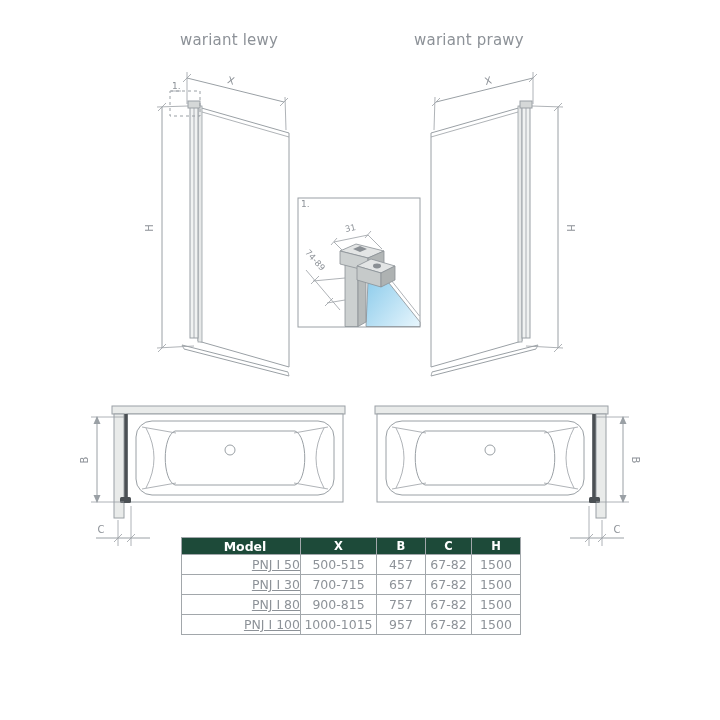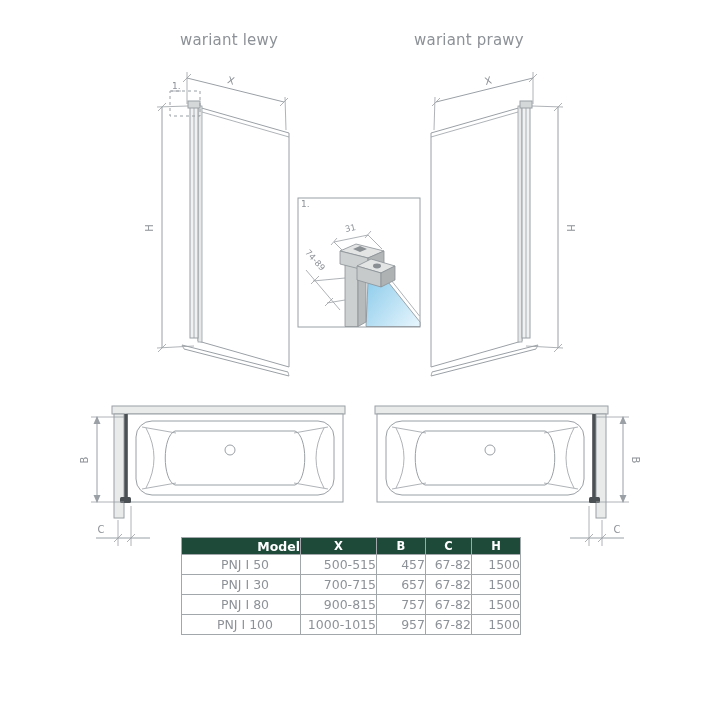--- a/index.html
+++ b/index.html
@@ -21,23 +21,23 @@
   text.dim{font-size:10px;fill:#8d9298;}
   text.small{font-size:9px;fill:#8d9298;}
   text.tiny{font-size:8.5px;fill:#8d9298;}
   table.dims{
     position:absolute;left:181px;top:537px;width:339px;
     border-collapse:collapse;table-layout:fixed;
     font-size:12.5px;color:#8d9298;
   }
   .dims th,.dims td{border:1px solid #a2a7ab;padding:0;overflow:hidden;white-space:nowrap;}
   .dims thead th{background:#1d4a39;color:#ffffff;height:16px;font-size:11.5px;font-weight:bold;text-align:center;}
-  .dims thead th.model-h{text-align:right;padding-left:8px;font-size:12.5px;font-weight:600;}
-  .dims td{height:19px;text-align:right;}
-  .dims td.model{text-align:center;padding-left:8px;}
+  .dims thead th.model-h{text-align:center;padding-left:8px;font-size:12.5px;font-weight:600;}
+  .dims td{height:19px;text-align:center;}
+  .dims td.model{text-align:right;padding-left:8px;text-decoration:underline;}
 </style>
 </head>
 <body>
 
 <div class="variant-label" id="lbl-left">wariant lewy</div>
 <div class="variant-label" id="lbl-right">wariant prawy</div>
 
 <svg class="drawing" width="720" height="720" viewBox="0 0 720 720">
   <defs>
     <linearGradient id="glassGrad" x1="0" y1="0" x2="1" y2="1">

